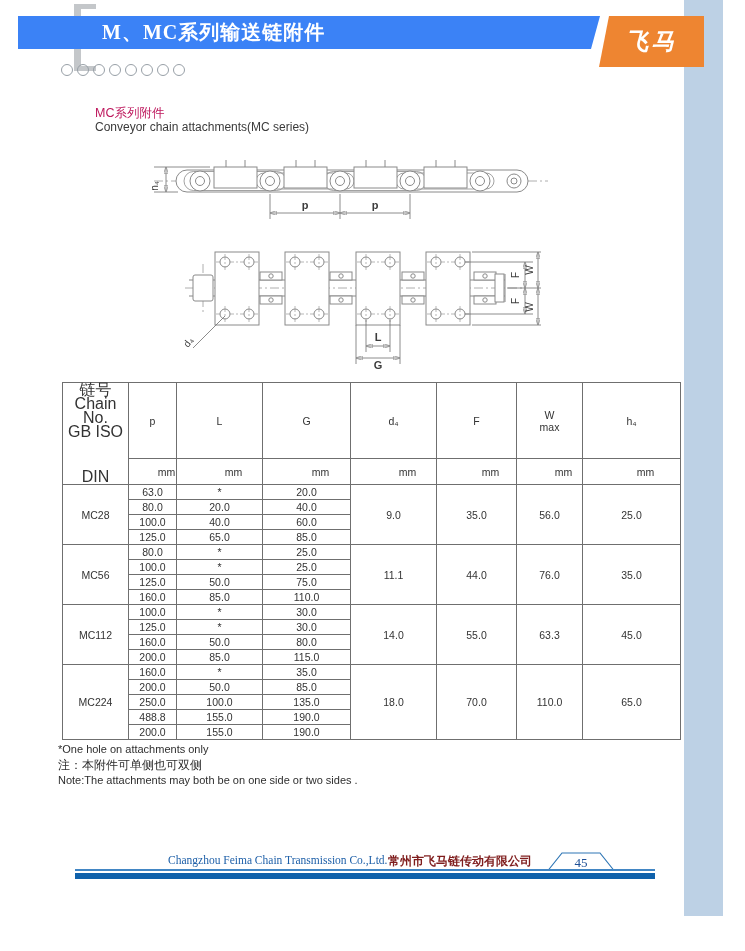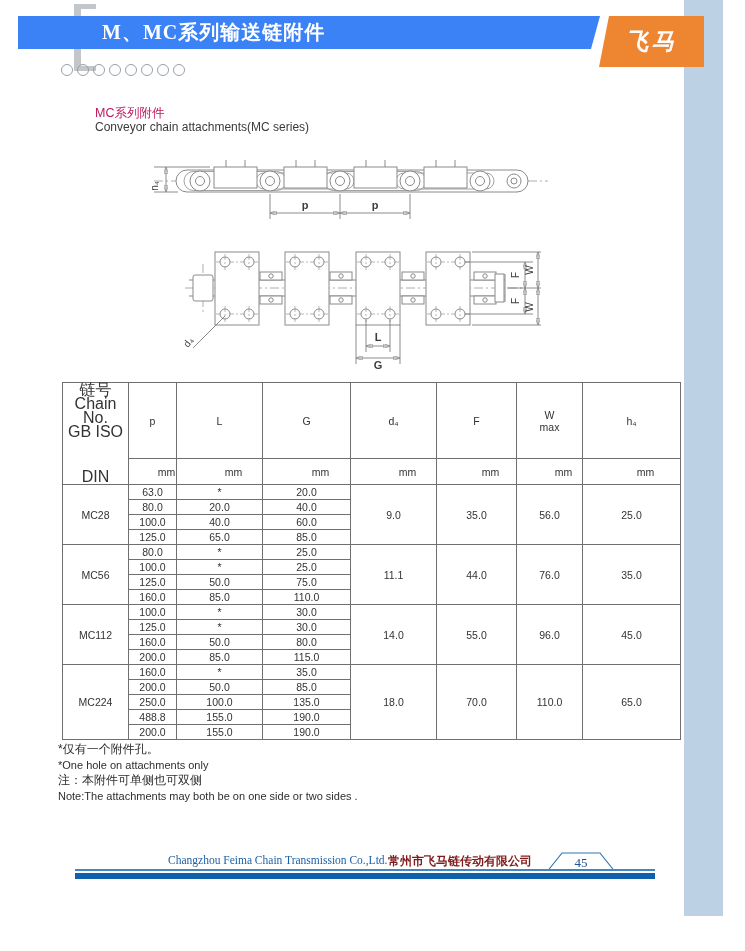--- a/index.html
+++ b/index.html
@@ -335,21 +335,21 @@
           <td>85.0</td>
           <td>110.0</td>
         </tr>
         <tr>
           <td rowspan="4">MC112</td>
           <td>100.0</td>
           <td>*</td>
           <td>30.0</td>
           <td rowspan="4">14.0</td>
           <td rowspan="4">55.0</td>
-          <td rowspan="4">96.0</td>
+          <td rowspan="4">63.3</td>
           <td rowspan="4">45.0</td>
         </tr>
         <tr>
           <td>125.0</td>
           <td>*</td>
           <td>30.0</td>
         </tr>
         <tr>
           <td>160.0</td>
           <td>50.0</td>
@@ -387,21 +387,20 @@
         </tr>
         <tr>
           <td>200.0</td>
           <td>155.0</td>
           <td>190.0</td>
         </tr>
       </tbody>
   </table>
 
   <div class="notes">
-    <div class="zh">*仅有一个附件孔。</div>
     <div class="en">*One hole on attachments only</div>
     <div class="zh">注：本附件可单侧也可双侧</div>
     <div class="en">Note:The attachments may both be on one side or two sides .</div>
   </div>
 
   <div class="footer-en">Changzhou Feima Chain Transmission Co.,Ltd.</div>
   <div class="footer-zh">常州市飞马链传动有限公司</div>
   <svg class="page-num-svg" width="70" height="19" viewBox="0 0 70 19">
     <path d="M2,18.5 L16,1 L54,1 L68,18.5" fill="#ffffff" stroke="#2f76b5" stroke-width="1.2"></path>
     <text x="35" y="14.5" text-anchor="middle">45</text>

